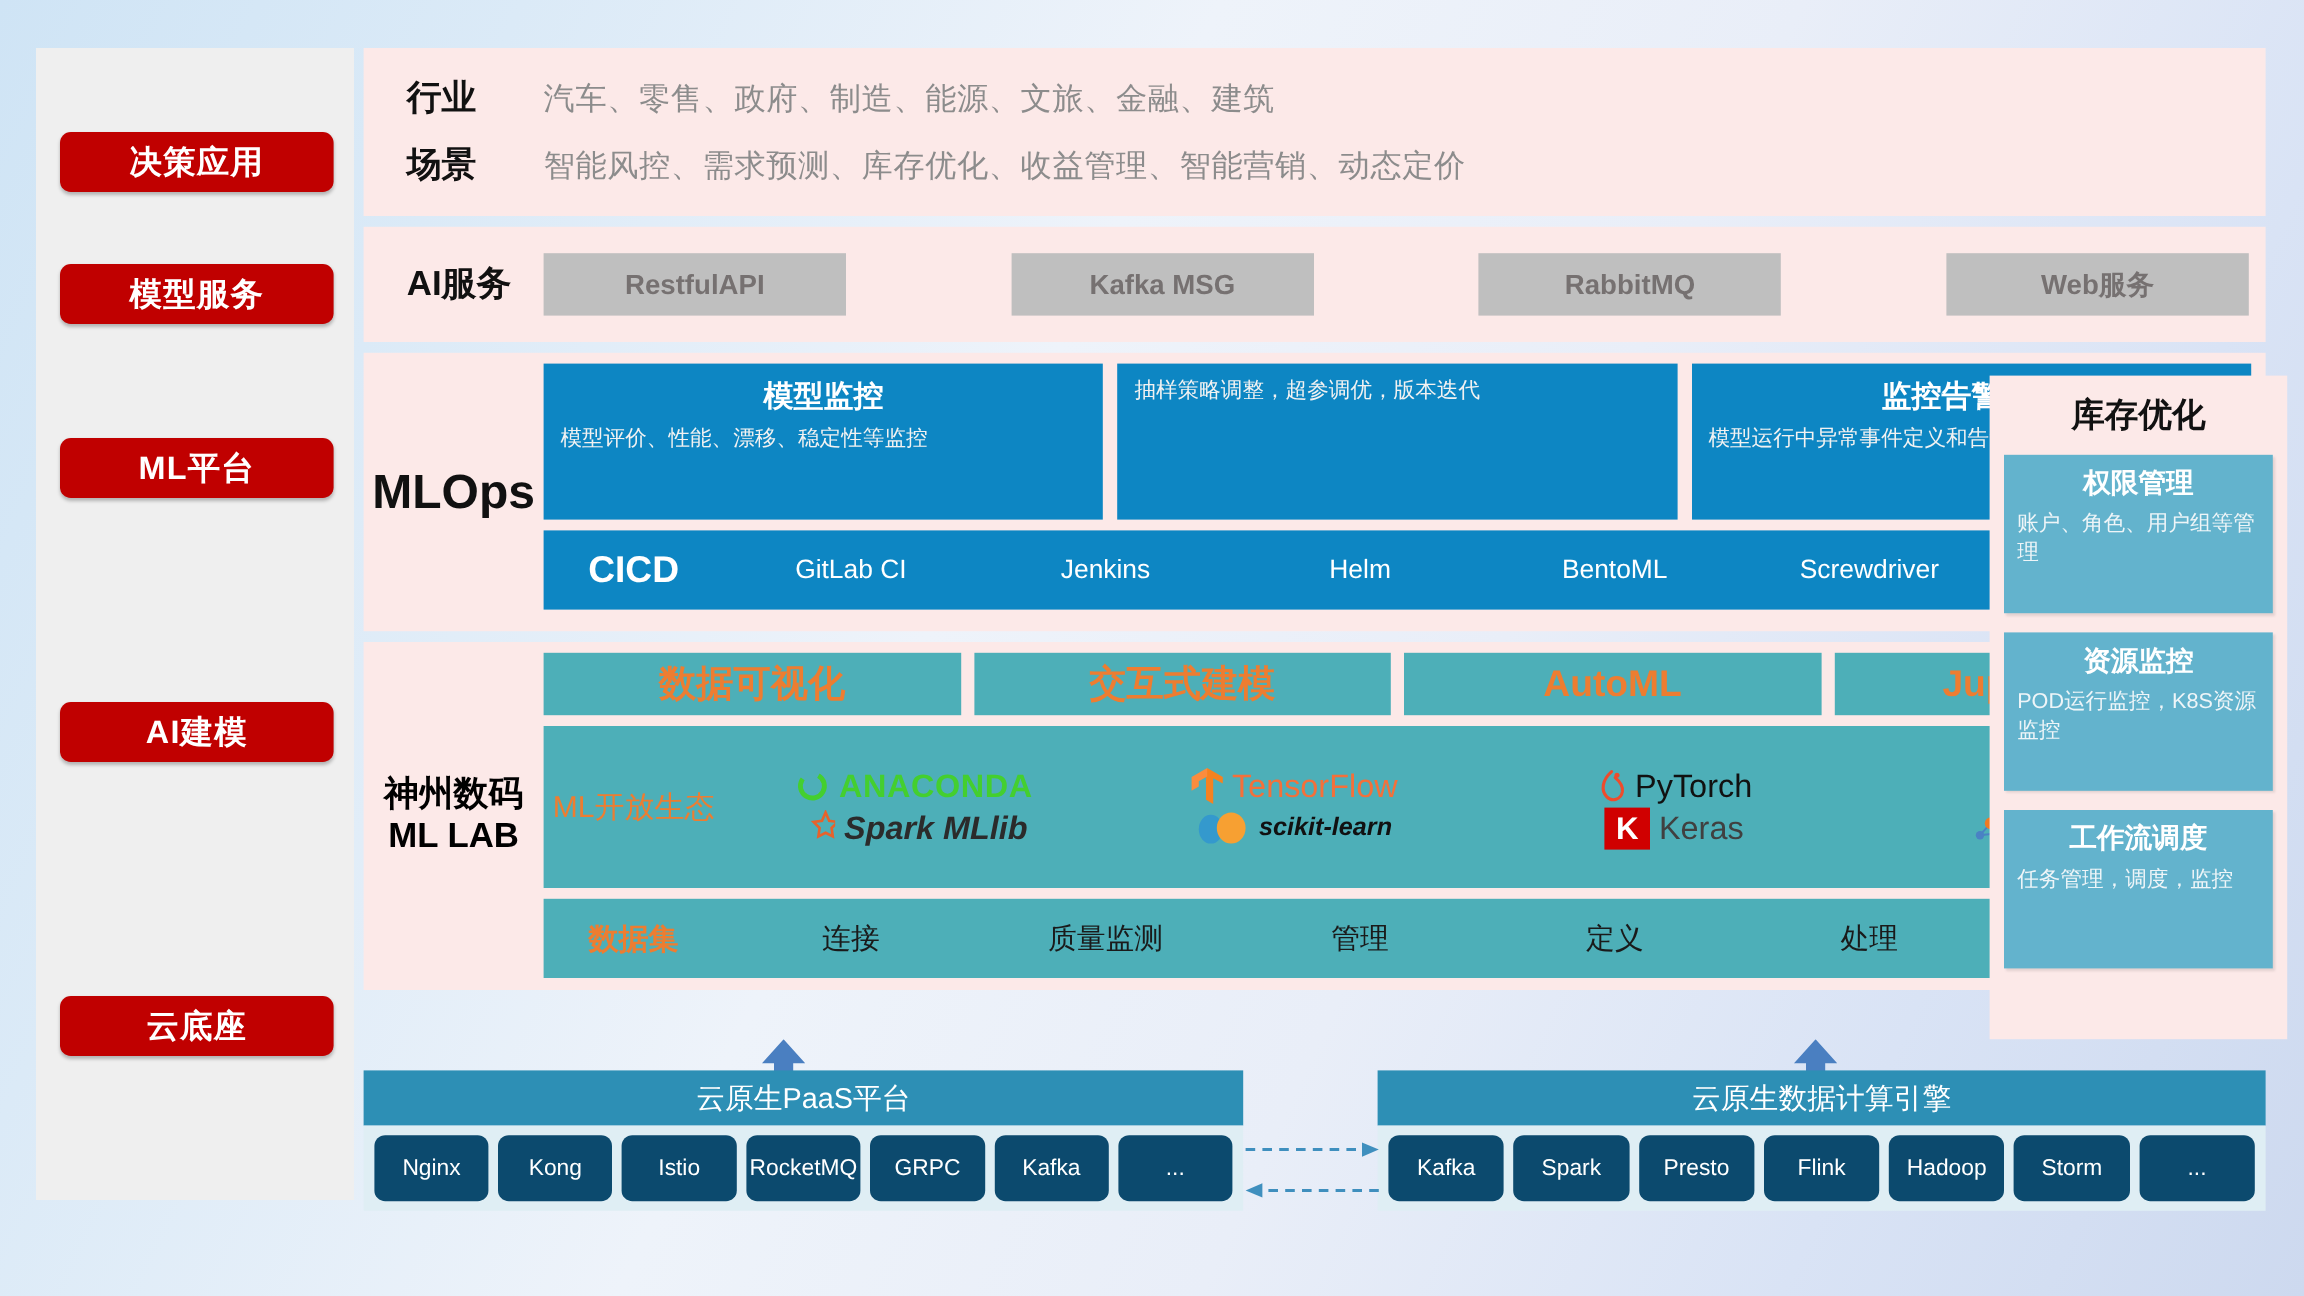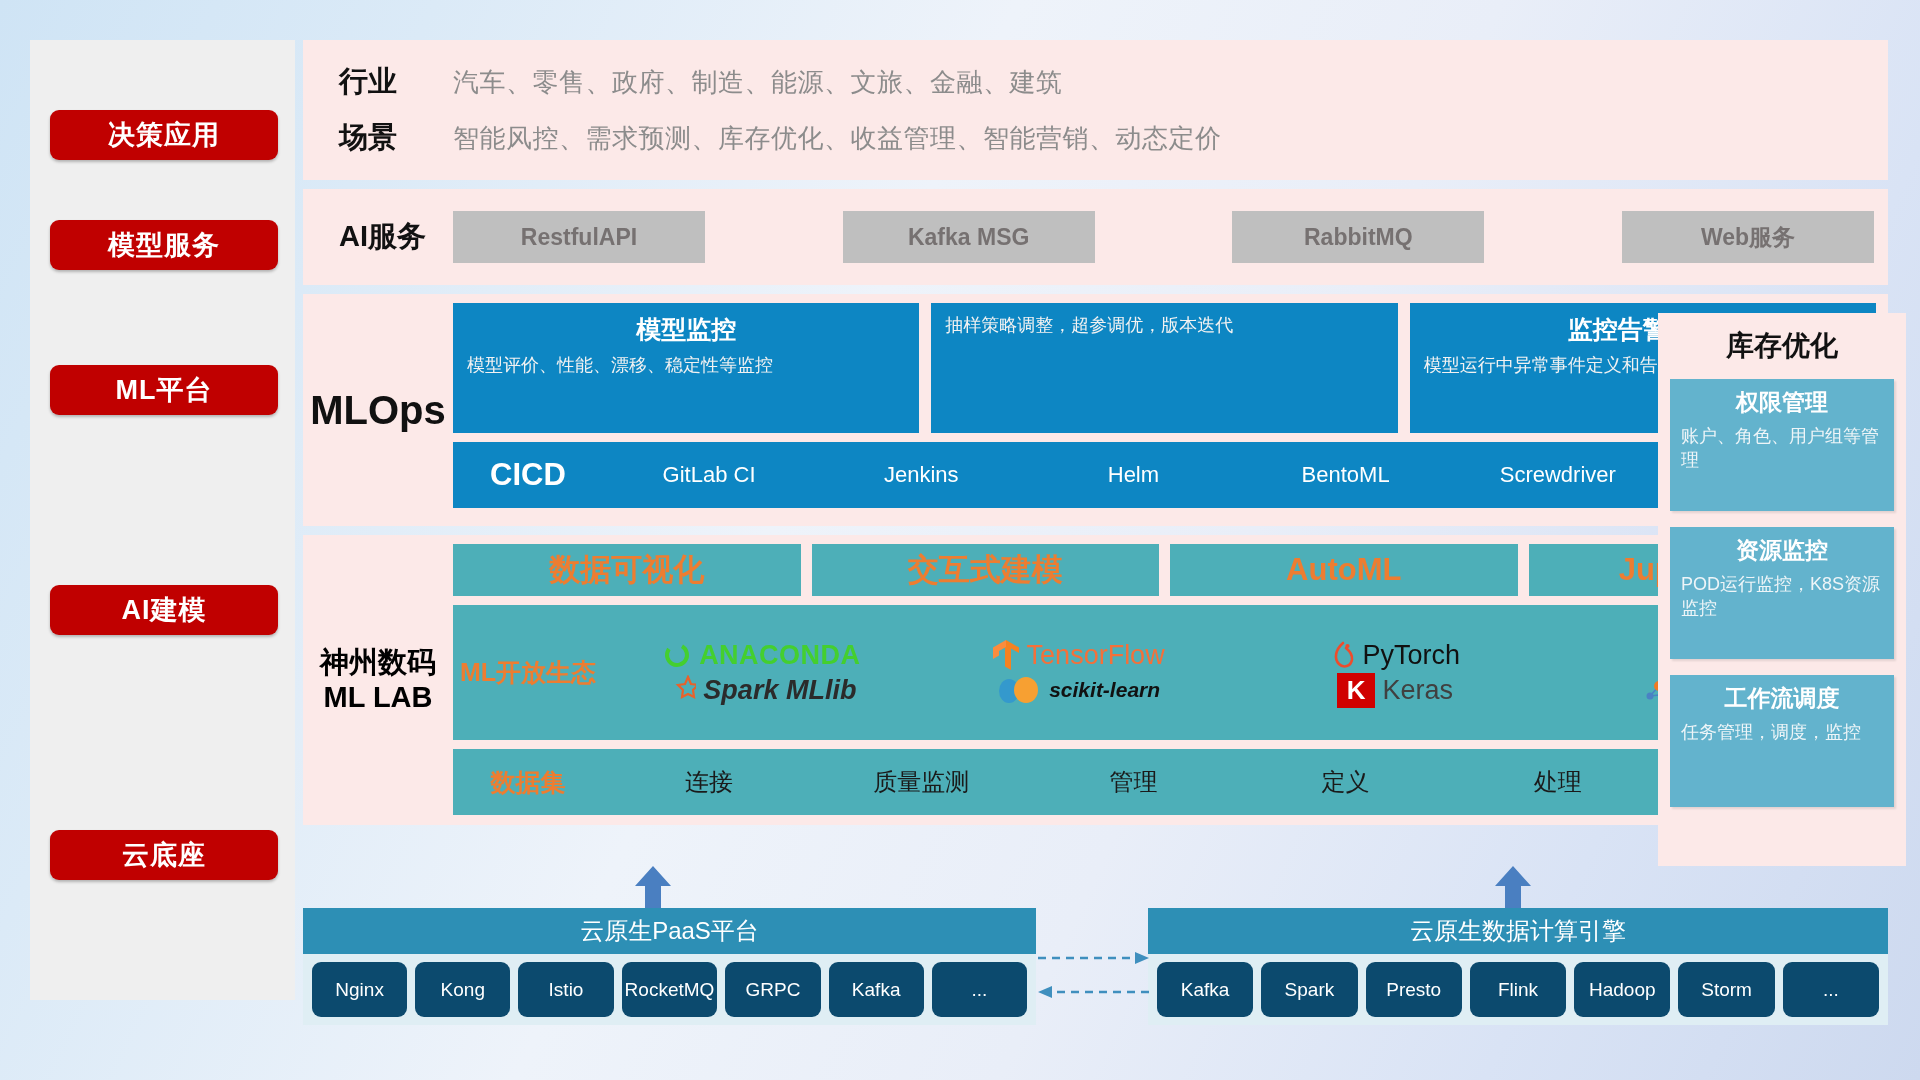--- a/index.html
+++ b/index.html
@@ -78,21 +78,21 @@
   #lab-right{flex:1;display:flex;flex-direction:column;padding:9px 12px 10px 0;box-sizing:border-box;}
   #lab-tabs{display:flex;gap:11px;height:52px;}
   .lab-tab{
     flex:1;background:#4dafb8;display:flex;align-items:center;justify-content:center;
     color:#ed7d31;font-size:31px;font-weight:bold;
   }
   #eco-strip{
     margin-top:9px;background:#4dafb8;flex:1;display:flex;align-items:center;overflow:hidden;
   }
   #eco-strip .eco-title{
-    width:150px;flex:none;text-align:center;color:#ed7d31;font-size:25px;font-weight:bold;
+    width:150px;flex:none;text-align:center;color:#ed7d31;font-size:25px;font-weight:normal;
   }
   #eco-logos{flex:1;display:grid;grid-template-columns:repeat(4,1fr);grid-template-rows:1fr 1fr;
     align-items:center;justify-items:center;padding-right:6px;}
   .logo{display:flex;align-items:center;gap:7px;}
   .logo .lname{font-size:27px;}
   #data-strip{
     margin-top:9px;background:#4dafb8;height:66px;display:flex;align-items:center;
   }
   #data-strip .data-title{width:150px;flex:none;text-align:center;color:#ed7d31;font-size:25px;font-weight:bold;}
   .data-item{flex:1;text-align:center;color:#1a1a1a;font-size:24px;}
@@ -105,21 +105,21 @@
   #monitor-title{text-align:center;font-size:28px;font-weight:bold;color:#111;margin:4px 0 14px;}
   .mon-card{
     background:#63b3cd;color:#fff;margin-bottom:16px;padding:8px 11px 12px;box-sizing:border-box;height:132px;
     box-shadow:2px 2px 2px rgba(0,0,0,.10);
   }
   .mon-card .ttl{font-size:23px;font-weight:bold;text-align:center;margin-bottom:6px;}
   .mon-card .dsc{font-size:18px;line-height:1.35;color:#eef5f8;}
 
   
   #cloud-layer{position:absolute;left:303px;top:884px;width:1585px;height:136px;}
-  .cloud-group{position:absolute;top:24px;}
+  .cloud-group{position:absolute;top:8px;}
   #paas-group{left:0;width:733px;}
   #engine-group{left:845px;width:740px;}
   .cloud-head{
     height:46px;background:#2d8fb5;color:#fff;font-size:24px;
     display:flex;align-items:center;justify-content:center;
   }
   .cloud-body{background:#dfeef4;padding:8px 9px;display:flex;gap:8px;}
   .cloud-chip{
     flex:1;background:#0c4a6e;border-radius:9px;height:55px;color:#fff;font-size:19px;
     display:flex;align-items:center;justify-content:center;text-align:center;line-height:1.15;padding:0 3px;

